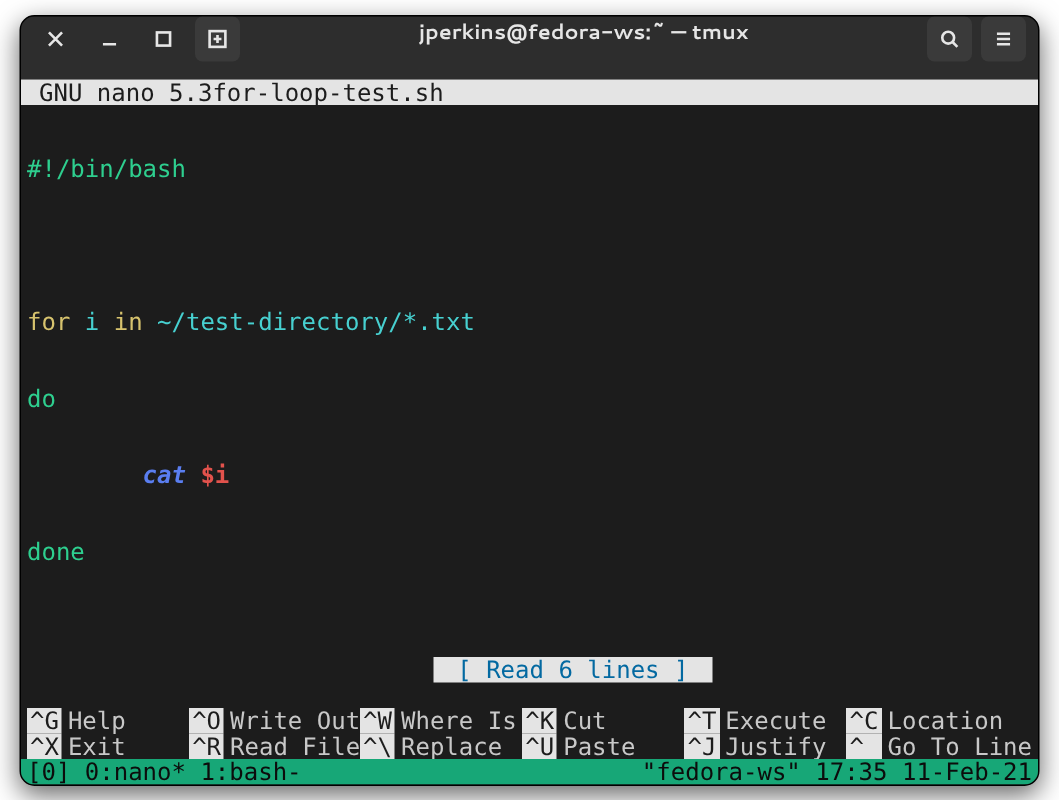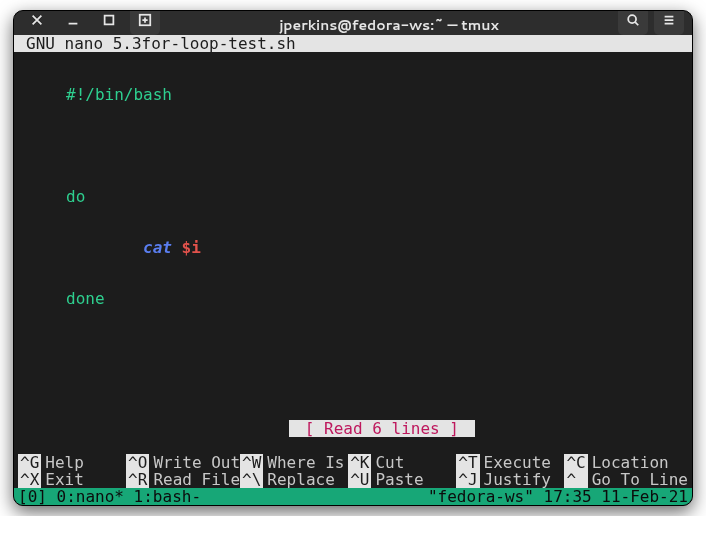--- a/index.html
+++ b/index.html
@@ -14,23 +14,23 @@
   .window {
     width: 680px;
     background: #1a1a1a;
     border-radius: 10px;
     overflow: hidden;
     box-shadow: 0 6px 18px rgba(0,0,0,0.6);
     border: 1px solid #000;
   }
   .titlebar {
     background: #2d2d2d;
-    height: 24px;
+    height: 42px;
     display: flex;
-    align-items: flex-end;
+    align-items: flex-start;
     padding: 0 8px;
     color: #e6e6e6;
     font-family: Cantarell, "Segoe UI", sans-serif;
     font-size: 14px;
     font-weight: 600;
     gap: 12px;
   }
   .tb-left, .tb-right { display: flex; align-items: center; gap: 6px; }
   .tb-center { flex: 1; text-align: center; }
   .tb-btn {
@@ -61,30 +61,30 @@
     display: flex;
     padding: 0 6px;
   }
   .nano-title .editor { flex: 0 0 auto; padding-left: 6px;}
   .nano-title .file { flex: 1; text-align: left; }
   .editor-body {
     flex: 1;
     padding: 0 4px;
     overflow: hidden;
   }
-  .line { height: 17px; margin-left: 48px; }
+  .line { height: 17px; }
   .c-green { color: #2ecf8f; }
   .c-cyan  { color: #47d0d0; }
   .c-yellow{ color: #d7c36e; }
   .c-blue  { color: #5a7ef0; font-weight: bold; font-style: italic;}
   .c-red   { color: #e2524c; font-weight: bold;}
   .status-row { text-align: center; }
   .status-msg {
     background: #e4e4e4;
-    color: #be185d;
+    color: #0369a1;
     padding: 0 16px;
     display: inline-block;
   }
   .shortcuts {
     display: grid;
     grid-template-columns: repeat(6, 1fr);
     padding: 0 4px;
     column-gap: 0;
   }
   .sc { display: flex; align-items: center; gap: 4px; }
@@ -153,20 +153,21 @@
   <div class="terminal">
 
     <div class="nano-title">
       <span class="editor">GNU nano 5.3</span>
       <span class="file">for-loop-test.sh</span>
     </div>
 
     <div class="editor-body">
       <div class="line"><span class="c-green">#!/bin/bash</span></div>
       <div class="line"></div>
+      <div class="line"><span class="c-yellow">for</span><span class="c-cyan"> i </span><span class="c-yellow">in</span><span class="c-cyan"> ~/test-directory/*.txt</span></div>
       <div class="line"><span class="c-green">do</span></div>
       <div class="line"><span>        </span><span class="c-blue">cat </span><span class="c-red">$i</span></div>
       <div class="line"><span class="c-green">done</span></div>
     </div>
 
     <div class="status-row">
       <span class="status-msg">[ Read 6 lines ]</span>
     </div>
 
     <div class="shortcuts" id="shortcuts"><div class="sc"><span class="key">^G</span><span>Help</span></div><div class="sc"><span class="key">^O</span><span>Write Out</span></div><div class="sc"><span class="key">^W</span><span>Where Is</span></div><div class="sc"><span class="key">^K</span><span>Cut</span></div><div class="sc"><span class="key">^T</span><span>Execute</span></div><div class="sc"><span class="key">^C</span><span>Location</span></div><div class="sc"><span class="key">^X</span><span>Exit</span></div><div class="sc"><span class="key">^R</span><span>Read File</span></div><div class="sc"><span class="key">^\</span><span>Replace</span></div><div class="sc"><span class="key">^U</span><span>Paste</span></div><div class="sc"><span class="key">^J</span><span>Justify</span></div><div class="sc"><span class="key">^_</span><span>Go To Line</span></div></div>

